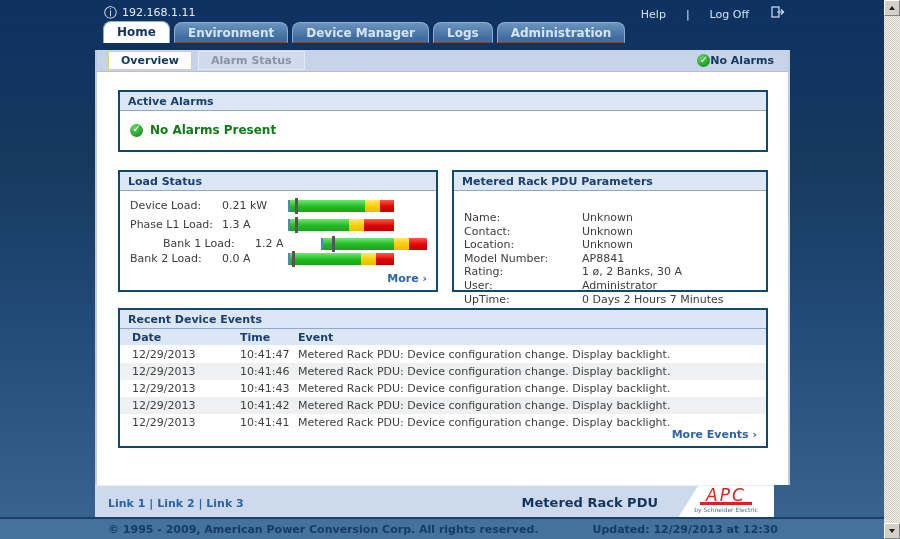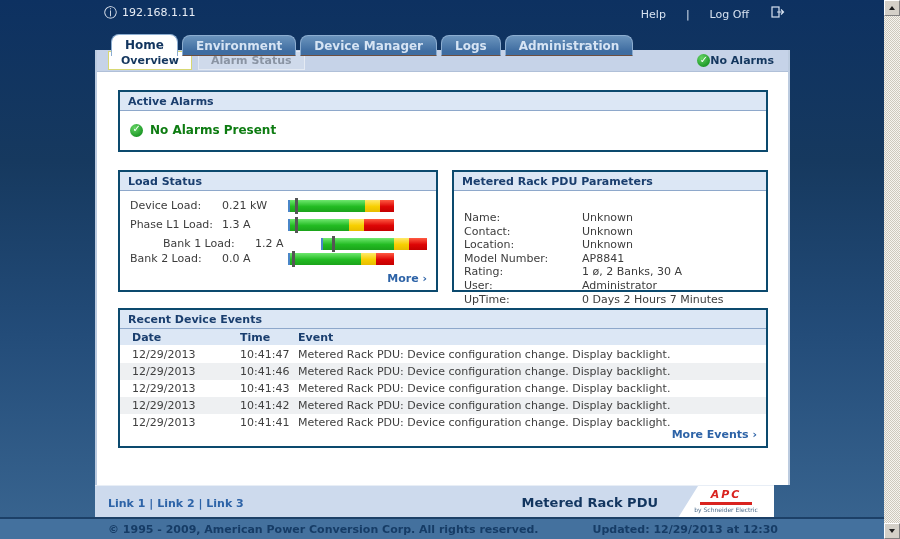--- a/index.html
+++ b/index.html
@@ -9,21 +9,21 @@
           background:linear-gradient(180deg,#0d3161 0%,#16395f 30%,#234c79 62%,#3a6691 100%); }
 
   
   .ip-line { position:absolute; left:104px; top:6px; color:#e9eef6; display:flex; align-items:center; gap:5px; }
   .info-icon { font-size:13px; line-height:13px; color:#e9eef6; }
   .top-right { position:absolute; top:6px; right:115px; color:#d7e2f0; display:flex; align-items:flex-end; gap:20px; }
   .top-right a { color:#d7e2f0; text-decoration:none; cursor:pointer; }
   .logoff-icon { display:inline-block; margin-left:2px; cursor:pointer; }
 
   
-  .tabbar { position:absolute; left:103px; top:34px; display:flex; gap:4px; align-items:flex-end; z-index:3;margin-left:8px; }
+  .tabbar { position:absolute; left:103px; top:21px; display:flex; gap:4px; align-items:flex-end; z-index:3; }
   .tab { display:inline-block; padding:3px 13px 2px 13px; font-size:12px; font-weight:bold;
          border-radius:8px 8px 0 0; cursor:pointer; white-space:nowrap; }
   .tab.inactive { background:linear-gradient(180deg,#6b94bd 0%,#3f6da1 80%); color:#d6e4f4;
                   border:1px solid #8cadd0; border-bottom:1px solid #6e4f3f; }
   .tab.active { background:#ffffff; color:#12355f; border:1px solid #8cadd0; border-bottom:none;
                 padding-bottom:4px; position:relative; }
 
   
   .panel { position:absolute; left:95px; top:50px; width:695px; height:435px; background:#ffffff;
            border-left:2px solid #bccbdf; border-right:2px solid #bccbdf; }
@@ -73,21 +73,21 @@
   .ev-row.alt { background:#eef0f2; }
 
   
   .footerbar { position:absolute; left:95px; top:485px; width:679px; height:32px; background:#cddaed;
                border-top:1px solid #e8eef6; }
   .footer-links { position:absolute; left:13px; bottom:7px; color:#2d63a7; font-weight:bold; }
   .footer-links a { color:#2d63a7; text-decoration:none; cursor:pointer; }
   .product-name { position:absolute; right:116px; bottom:7px; color:#12355f; font-weight:bold; font-size:13px; }
   .apc-logo { position:absolute; right:0; top:0; width:96px; height:32px; background:#ffffff;
               clip-path:polygon(20px 0, 100% 0, 100% 100%, 0 100%); text-align:center; padding-top:2px; }
-  .apc-brand { color:#d9231f; font-weight:bold; font-style:italic; font-size:11px; letter-spacing:2px; line-height:14px; }
+  .apc-brand { color:#d9231f; font-weight:normal; font-style:italic; font-size:17px; letter-spacing:2px; line-height:14px; }
   .apc-bar { width:52px; height:3px; background:#d9231f; margin:0 auto 1px auto; }
   .apc-tagline { font-size:6px; color:#4a6a8a; }
 
   .statusbar { position:absolute; left:0; top:517px; width:900px; height:22px; background:#44719e;
                border-top:2px solid #1c4067; color:#163c66; font-weight:bold; }
   .copyright { position:absolute; left:108px; top:4px; }
   .updated { position:absolute; right:122px; top:4px; }
 
   
   .scrollbar { position:absolute; right:0; top:0; width:16px; height:539px;

